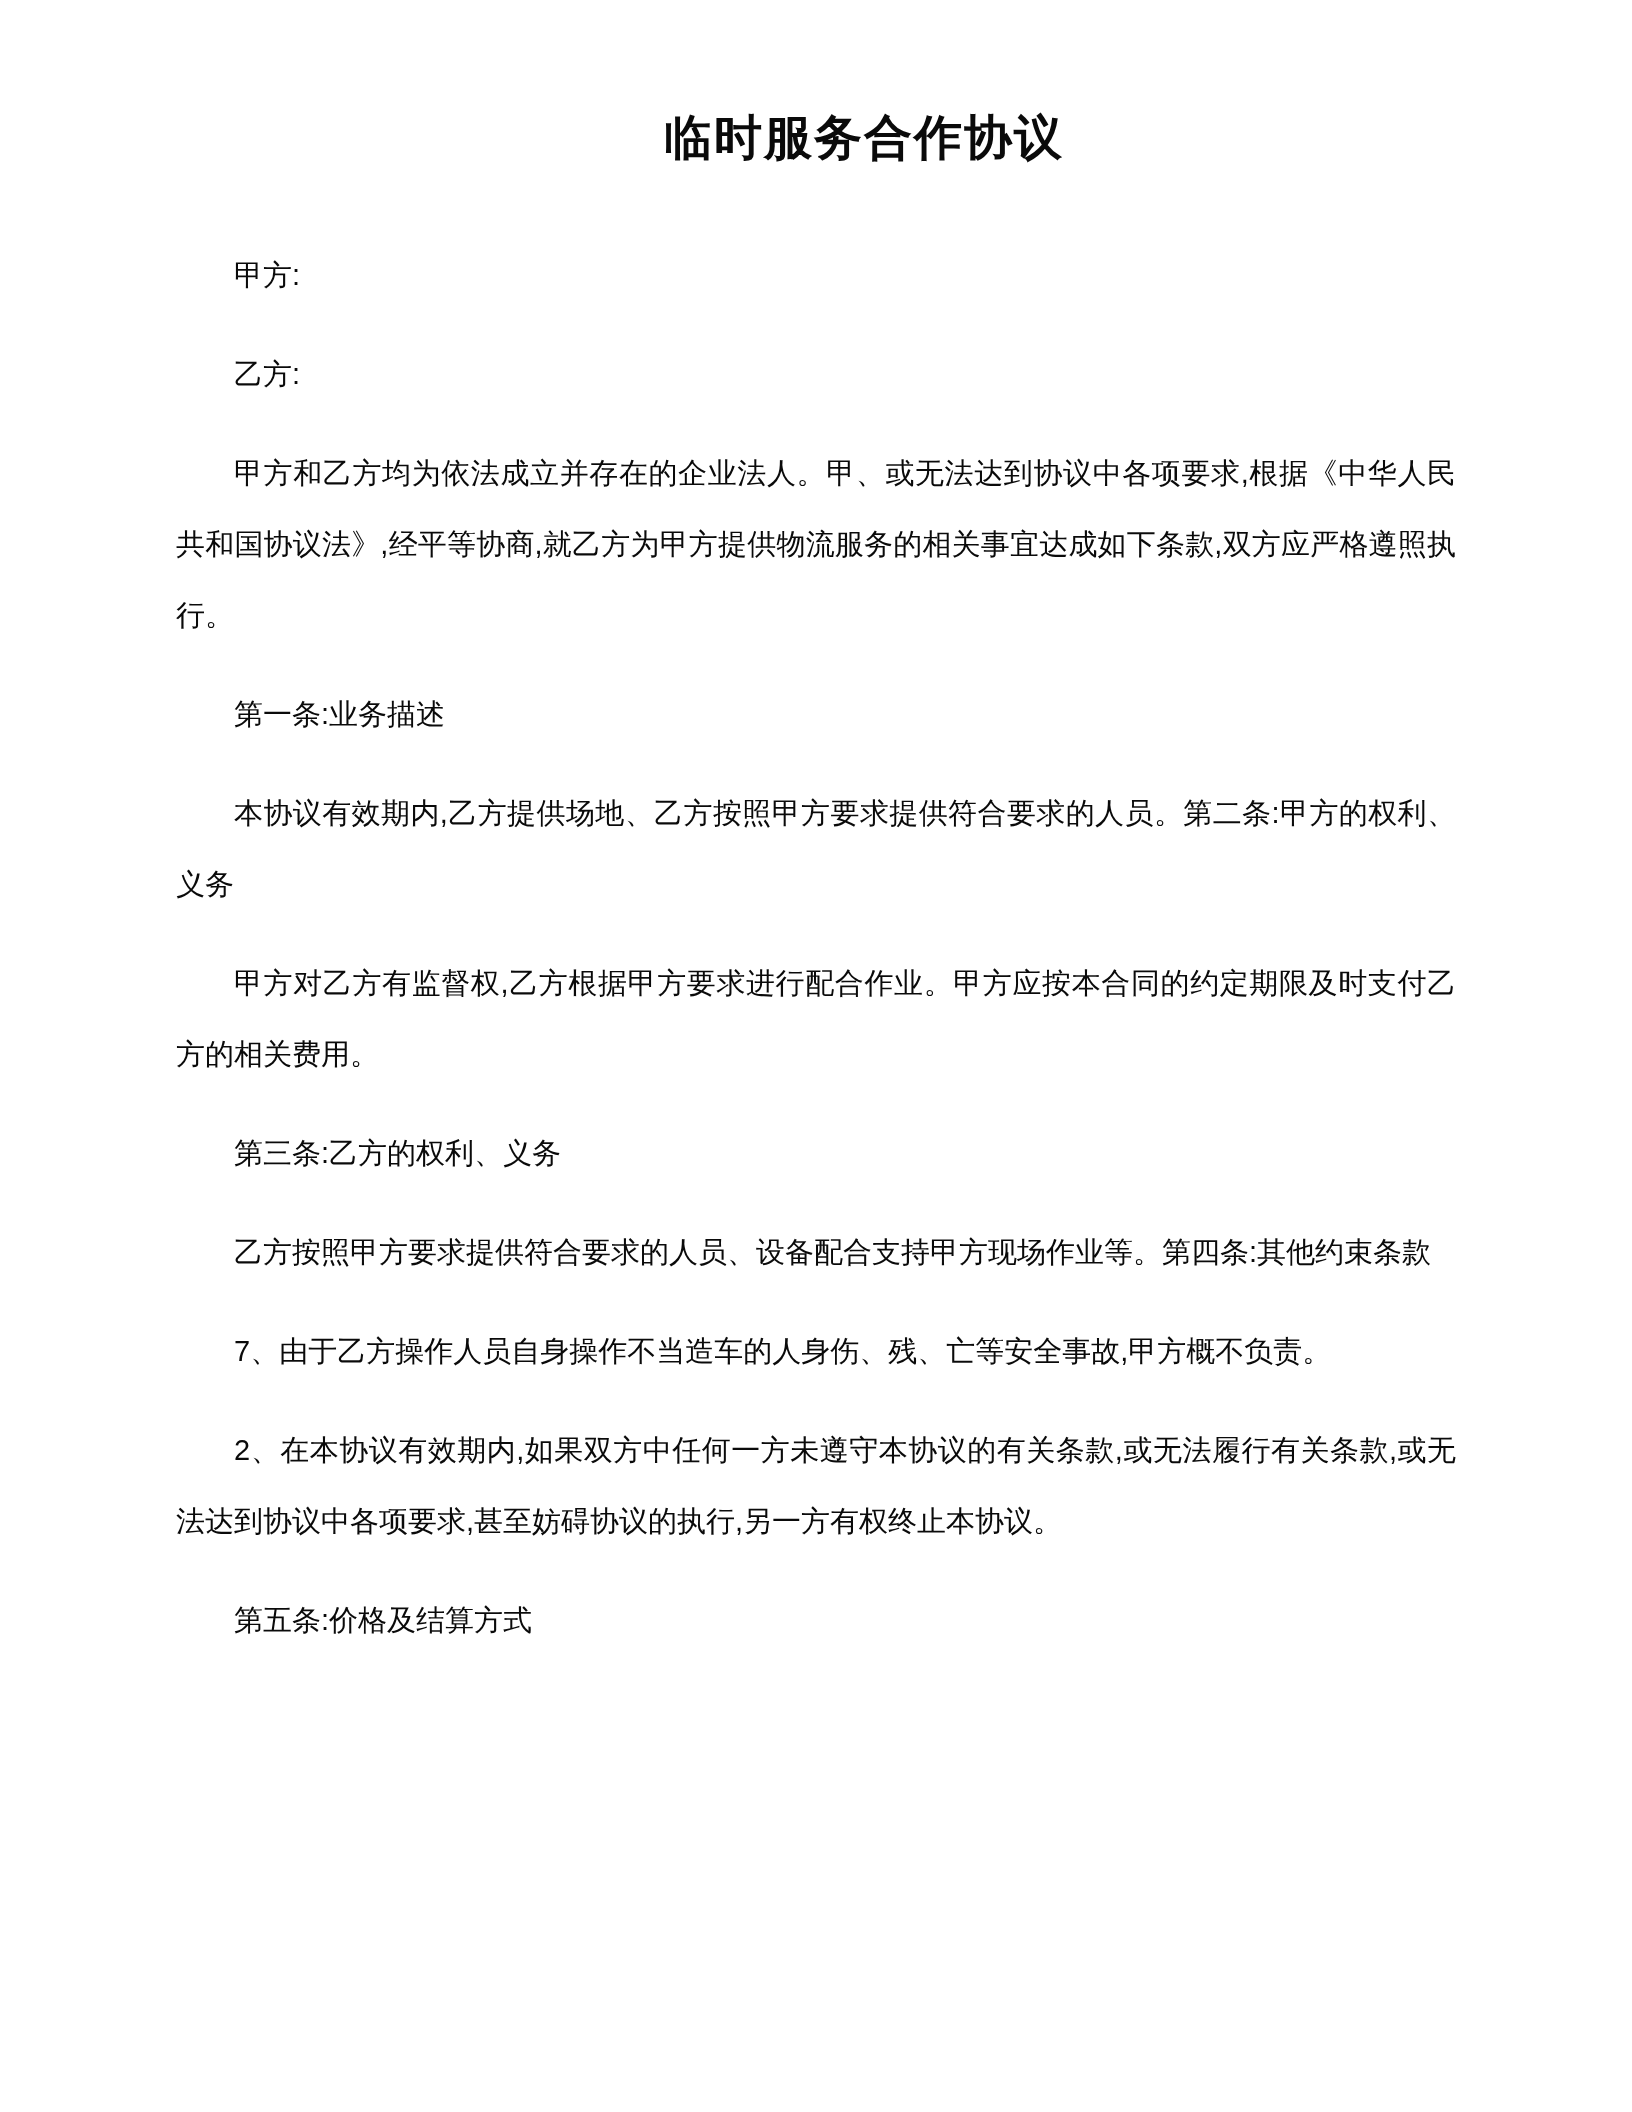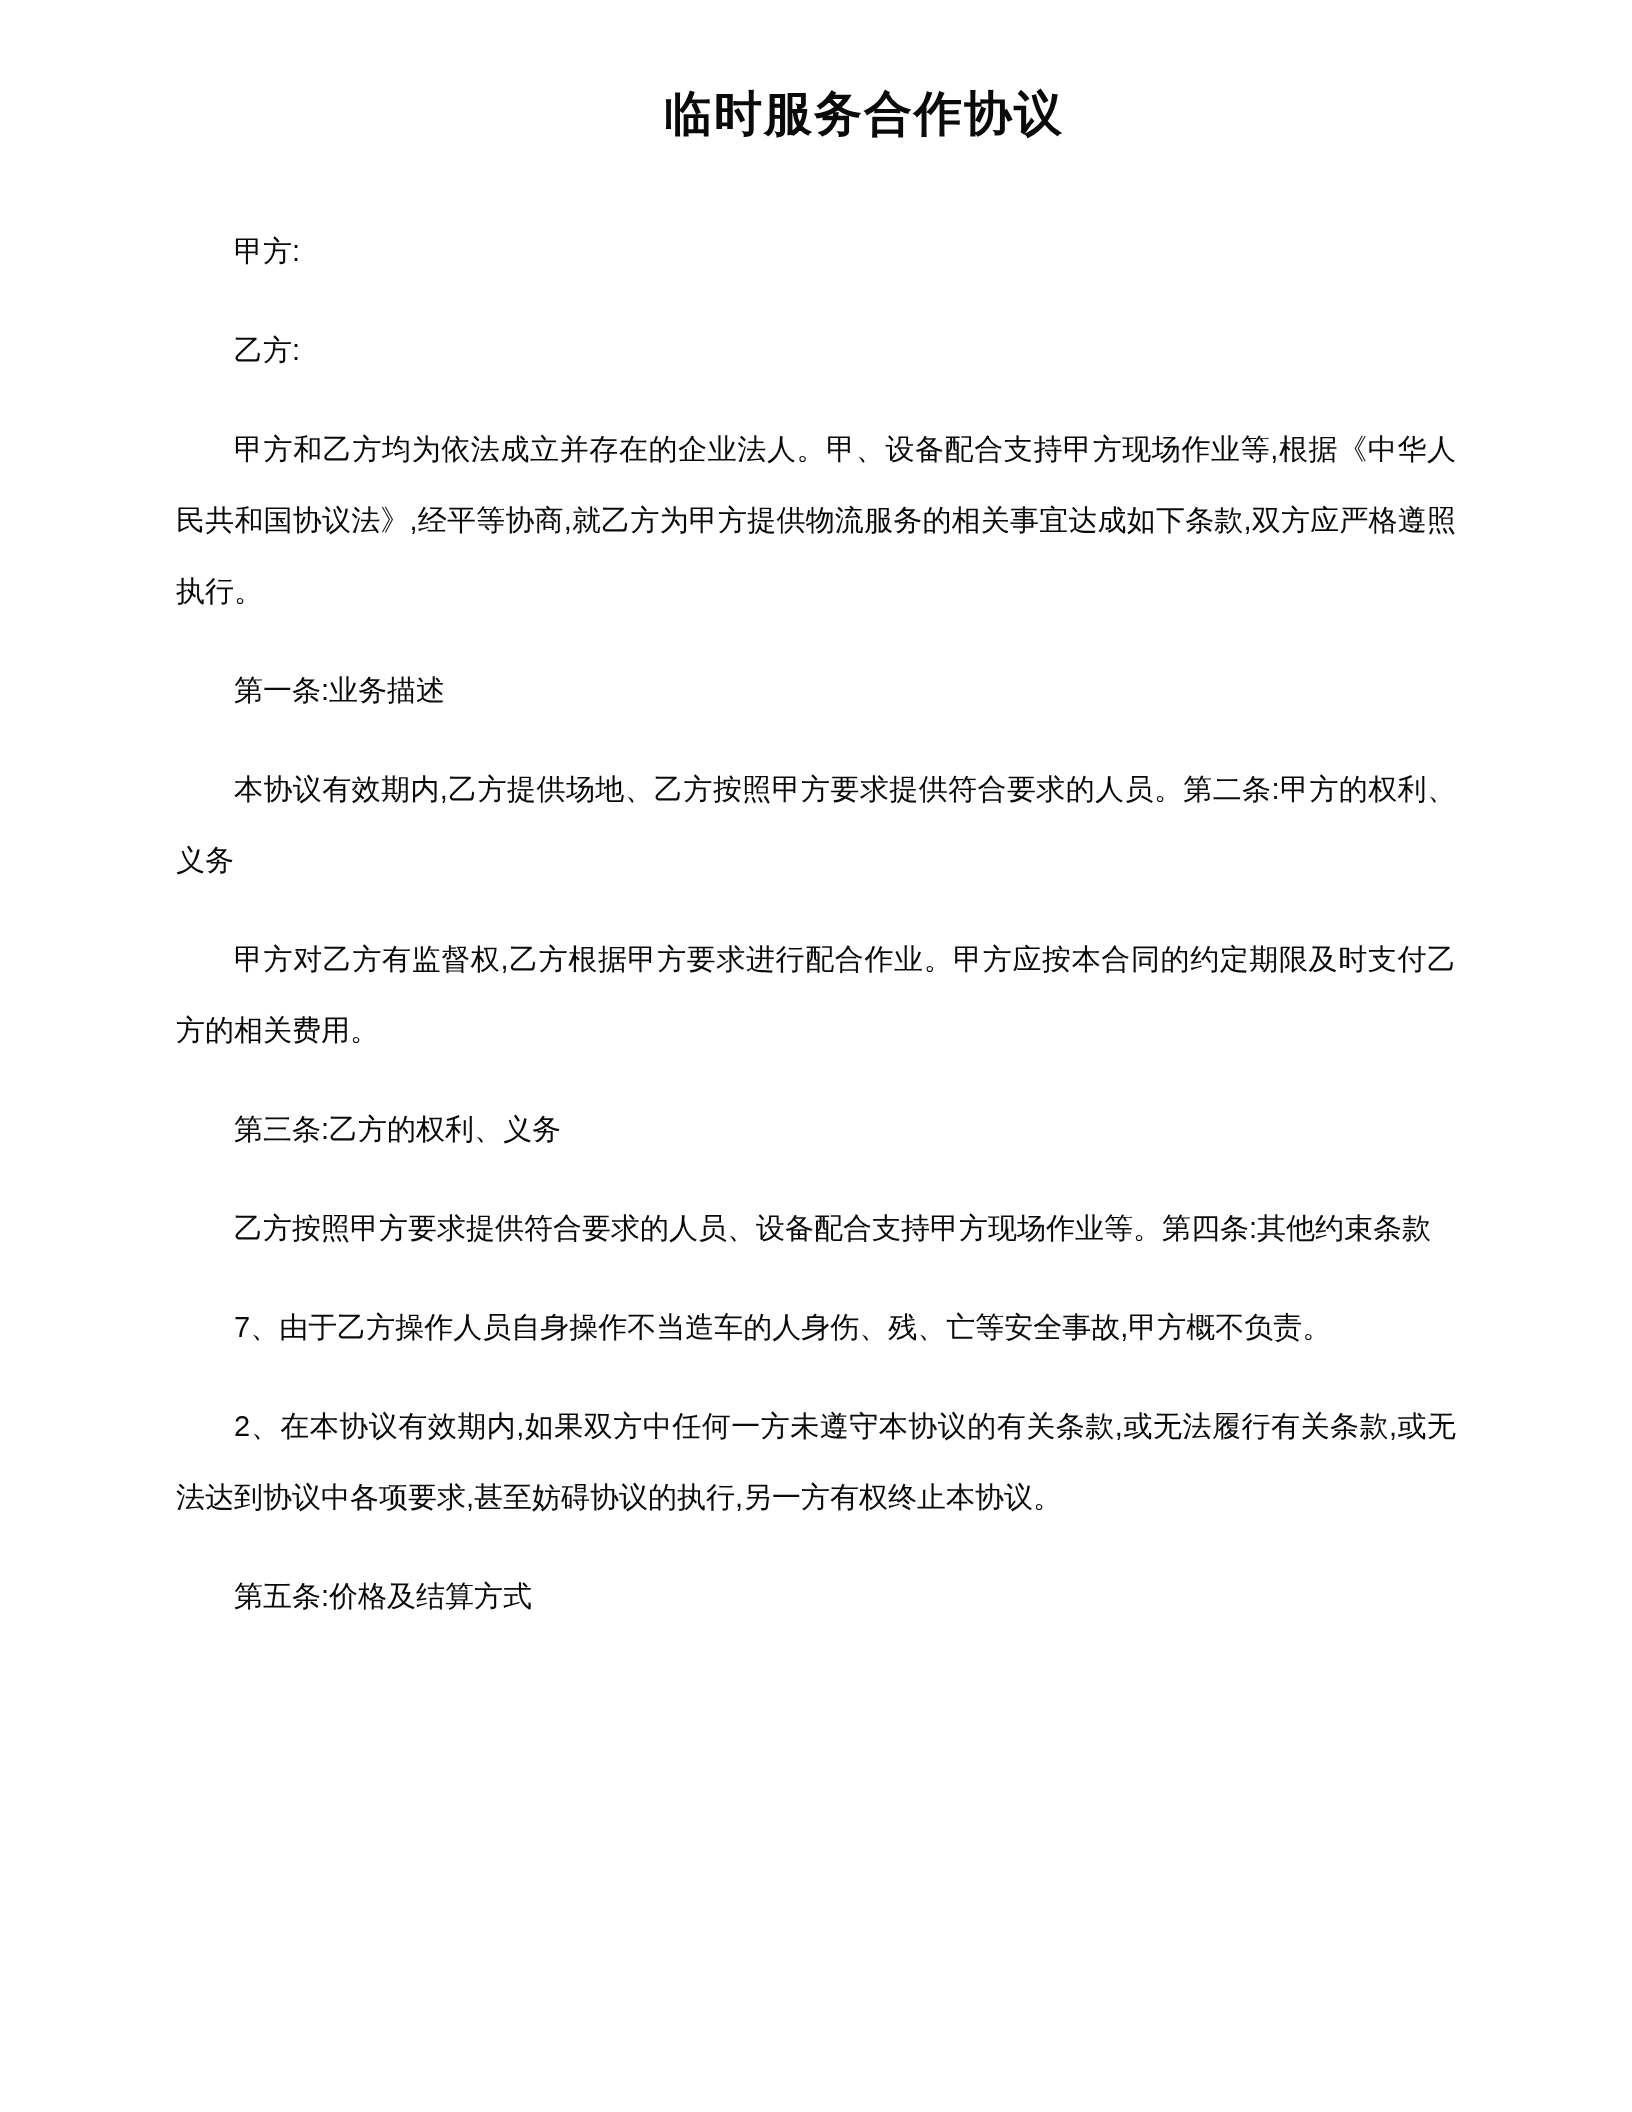--- a/index.html
+++ b/index.html
@@ -7,21 +7,21 @@
     padding: 0;
     background: #ffffff;
   }
   .page {
     position: relative;
     width: 1632px;
     height: 2112px;
     margin: 0 auto;
     background: #ffffff;
     box-sizing: border-box;
-    padding: 84px 176px 60px 176px;
+    padding: 108px 176px 60px 176px;
     font-family: "Liberation Sans", sans-serif;
     color: #0a0a0a;
     overflow: hidden;
   }
   .doc-title {
     font-size: 48px;
     font-weight: 700;
     line-height: 60px;
     text-align: center;
     
@@ -47,21 +47,21 @@
 <body>
 
 <div class="page">
 
   <h1 class="doc-title">临时服务合作协议</h1>
 
   <p class="para label">甲方:</p>
 
   <p class="para label">乙方:</p>
 
-  <p class="para">甲方和乙方均为依法成立并存在的企业法人。甲、设备配合支持甲方现场作业等,根据《中华人民共和国协议法》,经平等协商,就乙方为甲方提供物流服务的相关事宜达成如下条款,双方应严格遵照执行。</p>
+  <p class="para">甲方和乙方均为依法成立并存在的企业法人。甲、或无法达到协议中各项要求,根据《中华人民共和国协议法》,经平等协商,就乙方为甲方提供物流服务的相关事宜达成如下条款,双方应严格遵照执行。</p>
 
   <p class="para heading">第一条:业务描述</p>
 
   <p class="para">本协议有效期内,乙方提供场地、乙方按照甲方要求提供符合要求的人员。第二条:甲方的权利、义务</p>
 
   <p class="para">甲方对乙方有监督权,乙方根据甲方要求进行配合作业。甲方应按本合同的约定期限及时支付乙方的相关费用。</p>
 
   <p class="para heading">第三条:乙方的权利、义务</p>
 
   <p class="para">乙方按照甲方要求提供符合要求的人员、设备配合支持甲方现场作业等。第四条:其他约束条款</p>

